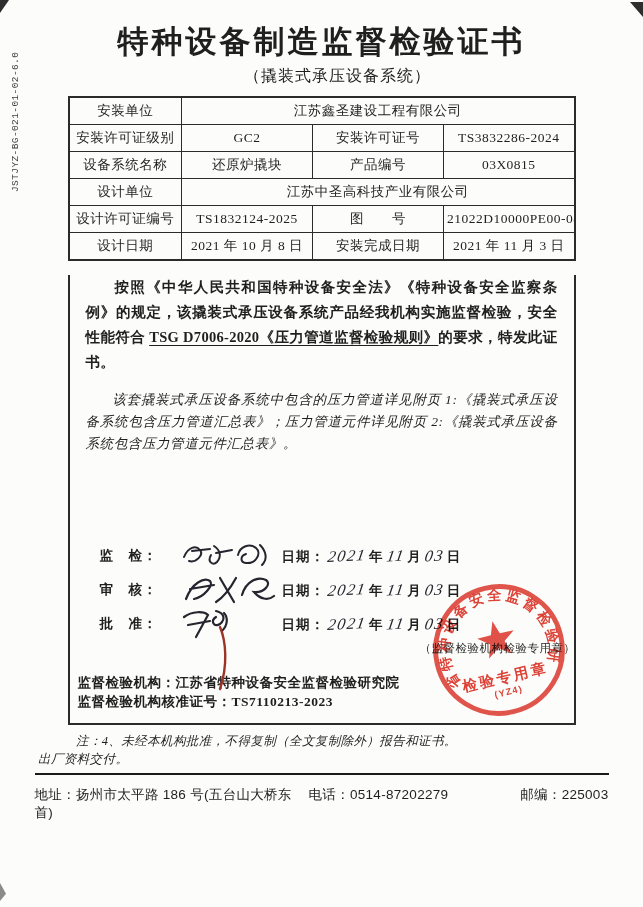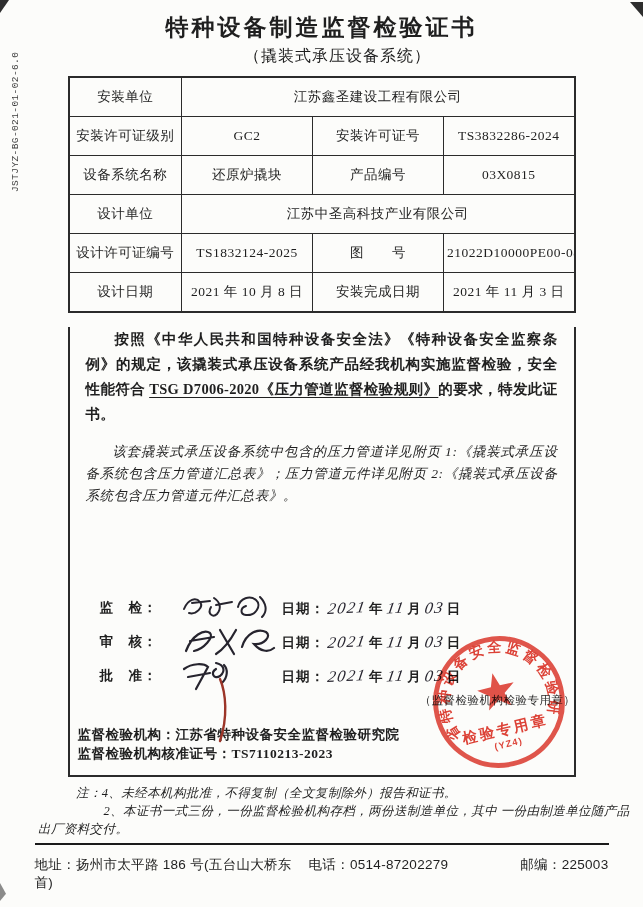--- a/index.html
+++ b/index.html
@@ -29,31 +29,31 @@
   }
 
   .certno-line { margin:76px 64px 0 0; text-align:right; font-size:14px; height:20px; }
   .certno-line .lbl { letter-spacing:1px; }
   .certno-line .val {
     display:inline-block; min-width:170px; text-align:center;
     border-bottom:1.5px solid #1f1f1f; padding:0 8px 1px;
     font-size:15px; letter-spacing:.5px;
   }
 
-  .title { margin-top:12px; text-align:center; font-size:23px; font-weight:700; letter-spacing:3px; }
+  .title { margin-top:21px; text-align:center; font-size:31px; font-weight:700; letter-spacing:3px; }
   .subtitle { margin-top:3px; text-align:center; font-size:16px; letter-spacing:1px;padding-left:32px; }
 
   table.info-table {
     width:508px; margin:9px auto 0;
     border-collapse:collapse; table-layout:fixed;
   }
   table.info-table td {
     border:1px solid #2b2b2b;
     height:22.3px; text-align:center; vertical-align:middle;
-    font-size:13.5px; padding:10px 3px; letter-spacing:.5px;
+    font-size:13.5px; padding:4px 3px; letter-spacing:.5px;
     overflow:hidden; white-space:nowrap;
   }
   table.info-table { border:2px solid #2b2b2b; }
   td.c1 { width:113px; } td.c2 { width:145px; } td.c3 { width:93px; } td.c4 { width:157px; }
   td.lblc { letter-spacing:1px; }
 
   .main-box {
     position:relative;
     width:508px; height:450px; margin:0 auto;
     border:2px solid #2b2b2b; border-top:none;
@@ -239,21 +239,20 @@
       </text>
       <polygon points="65,38 69.2,50.2 82.1,50.4 71.8,58.2 75.6,70.6 65,63.2 54.4,70.6 58.2,58.2 47.9,50.4 60.8,50.2" fill="#dd3327" opacity="0.92"></polygon>
       <text x="65" y="95" text-anchor="middle" font-size="13.5" letter-spacing="2.5" font-weight="700" fill="#dd3327" font-family="'Liberation Serif','DejaVu Serif',serif">检验专用章</text>
       <text x="65" y="107" text-anchor="middle" font-size="8.5" letter-spacing="1" font-weight="700" fill="#dd3327" font-family="'Liberation Sans','DejaVu Sans',sans-serif">(YZ4)</text>
     </svg>
 
   </div>
 
   <div class="notes">
     <div class="nl-0">注：4、未经本机构批准，不得复制（全文复制除外）报告和证书。</div>
-    <div class="nl-1">2、本证书一式三份，一份监督检验机构存档，两份送制造单位，其中 一份由制造单位随产品</div>
     <div class="nl-2">出厂资料交付。</div>
   </div>
 
   <div class="divider"></div>
 
   <div class="footer">
     <span class="f-address"><span>地址：</span><span>扬州市太平路 186 号(五台山大桥东首)</span></span>
     <span class="f-phone"><span>电话：</span><span>0514-87202279</span></span>
     <span class="f-zip"><span>邮编：</span><span>225003</span></span>
   </div>

